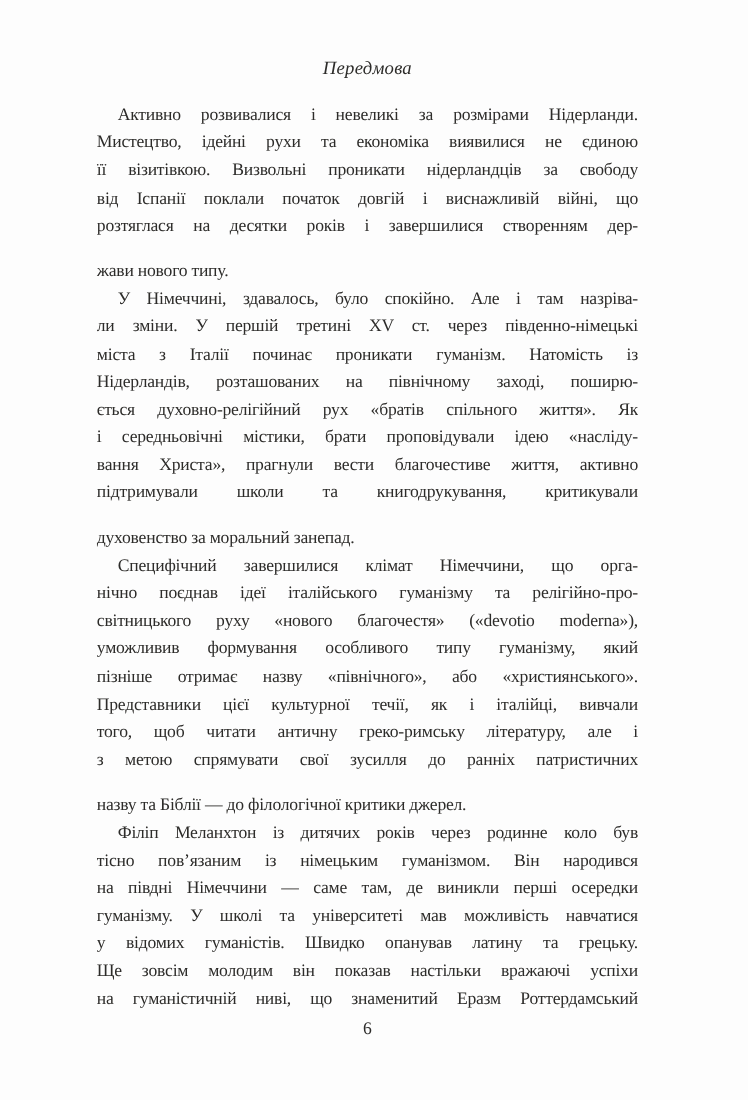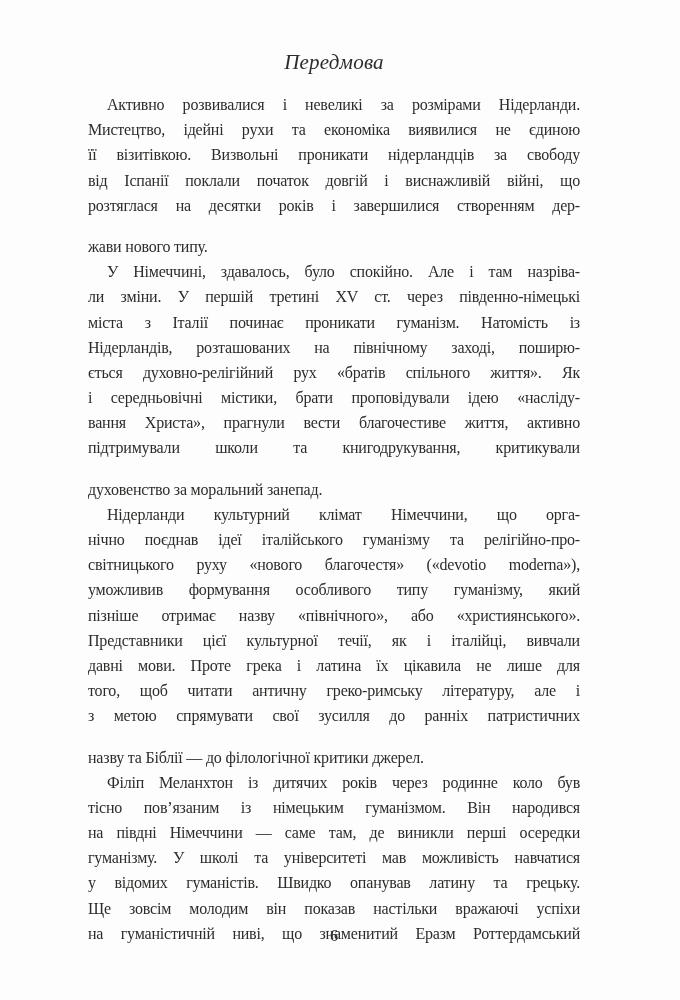--- a/index.html
+++ b/index.html
@@ -19,21 +19,21 @@
     width: 680px;
     height: 1000px;
   }
   .running-header {
     position: absolute;
     left: 88px;
     top: 50px;
     width: 492px;
     text-align: center;
     font-style: italic;
-    font-size: 21px;
+    font-size: 17px;
     line-height: 24px;
     letter-spacing: 0.2px;
   }
   .page-body {
     position: absolute;
     left: 88px;
     top: 92px;
     width: 492px;
     overflow: hidden;
   }
@@ -79,27 +79,26 @@
       <div class="bline last">жави нового типу.</div>
       <div class="bline first">У Німеччині, здавалось, було спокійно. Але і там назріва-</div>
       <div class="bline">ли зміни. У першій третині XV ст. через південно-німецькі</div>
       <div class="bline">міста з Італії починає проникати гуманізм. Натомість із</div>
       <div class="bline">Нідерландів, розташованих на північному заході, поширю-</div>
       <div class="bline">ється духовно-релігійний рух «братів спільного життя». Як</div>
       <div class="bline">і середньовічні містики, брати проповідували ідею «насліду-</div>
       <div class="bline">вання Христа», прагнули вести благочестиве життя, активно</div>
       <div class="bline">підтримували школи та книгодрукування, критикували</div>
       <div class="bline last">духовенство за моральний занепад.</div>
-      <div class="bline first">Нідерланди культурний клімат Німеччини, що орга-</div>
+      <div class="bline first">Специфічний завершилися клімат Німеччини, що орга-</div>
       <div class="bline">нічно поєднав ідеї італійського гуманізму та релігійно-про-</div>
       <div class="bline">світницького руху «нового благочестя» («devotio moderna»),</div>
       <div class="bline">уможливив формування особливого типу гуманізму, який</div>
       <div class="bline">пізніше отримає назву «північного», або «християнського».</div>
       <div class="bline">Представники цієї культурної течії, як і італійці, вивчали</div>
-      <div class="bline">давні мови. Проте грека і латина їх цікавила не лише для</div>
       <div class="bline">того, щоб читати античну греко-римську літературу, але і</div>
       <div class="bline">з метою спрямувати свої зусилля до ранніх патристичних</div>
       <div class="bline last">назву та Біблії — до філологічної критики джерел.</div>
       <div class="bline first">Філіп Меланхтон із дитячих років через родинне коло був</div>
       <div class="bline">тісно пов’язаним із німецьким гуманізмом. Він народився</div>
       <div class="bline">на півдні Німеччини — саме там, де виникли перші осередки</div>
       <div class="bline">гуманізму. У школі та університеті мав можливість навчатися</div>
       <div class="bline">у відомих гуманістів. Швидко опанував латину та грецьку.</div>
       <div class="bline">Ще зовсім молодим він показав настільки вражаючі успіхи</div>
       <div class="bline">на гуманістичній ниві, що знаменитий Еразм Роттердамський</div>

